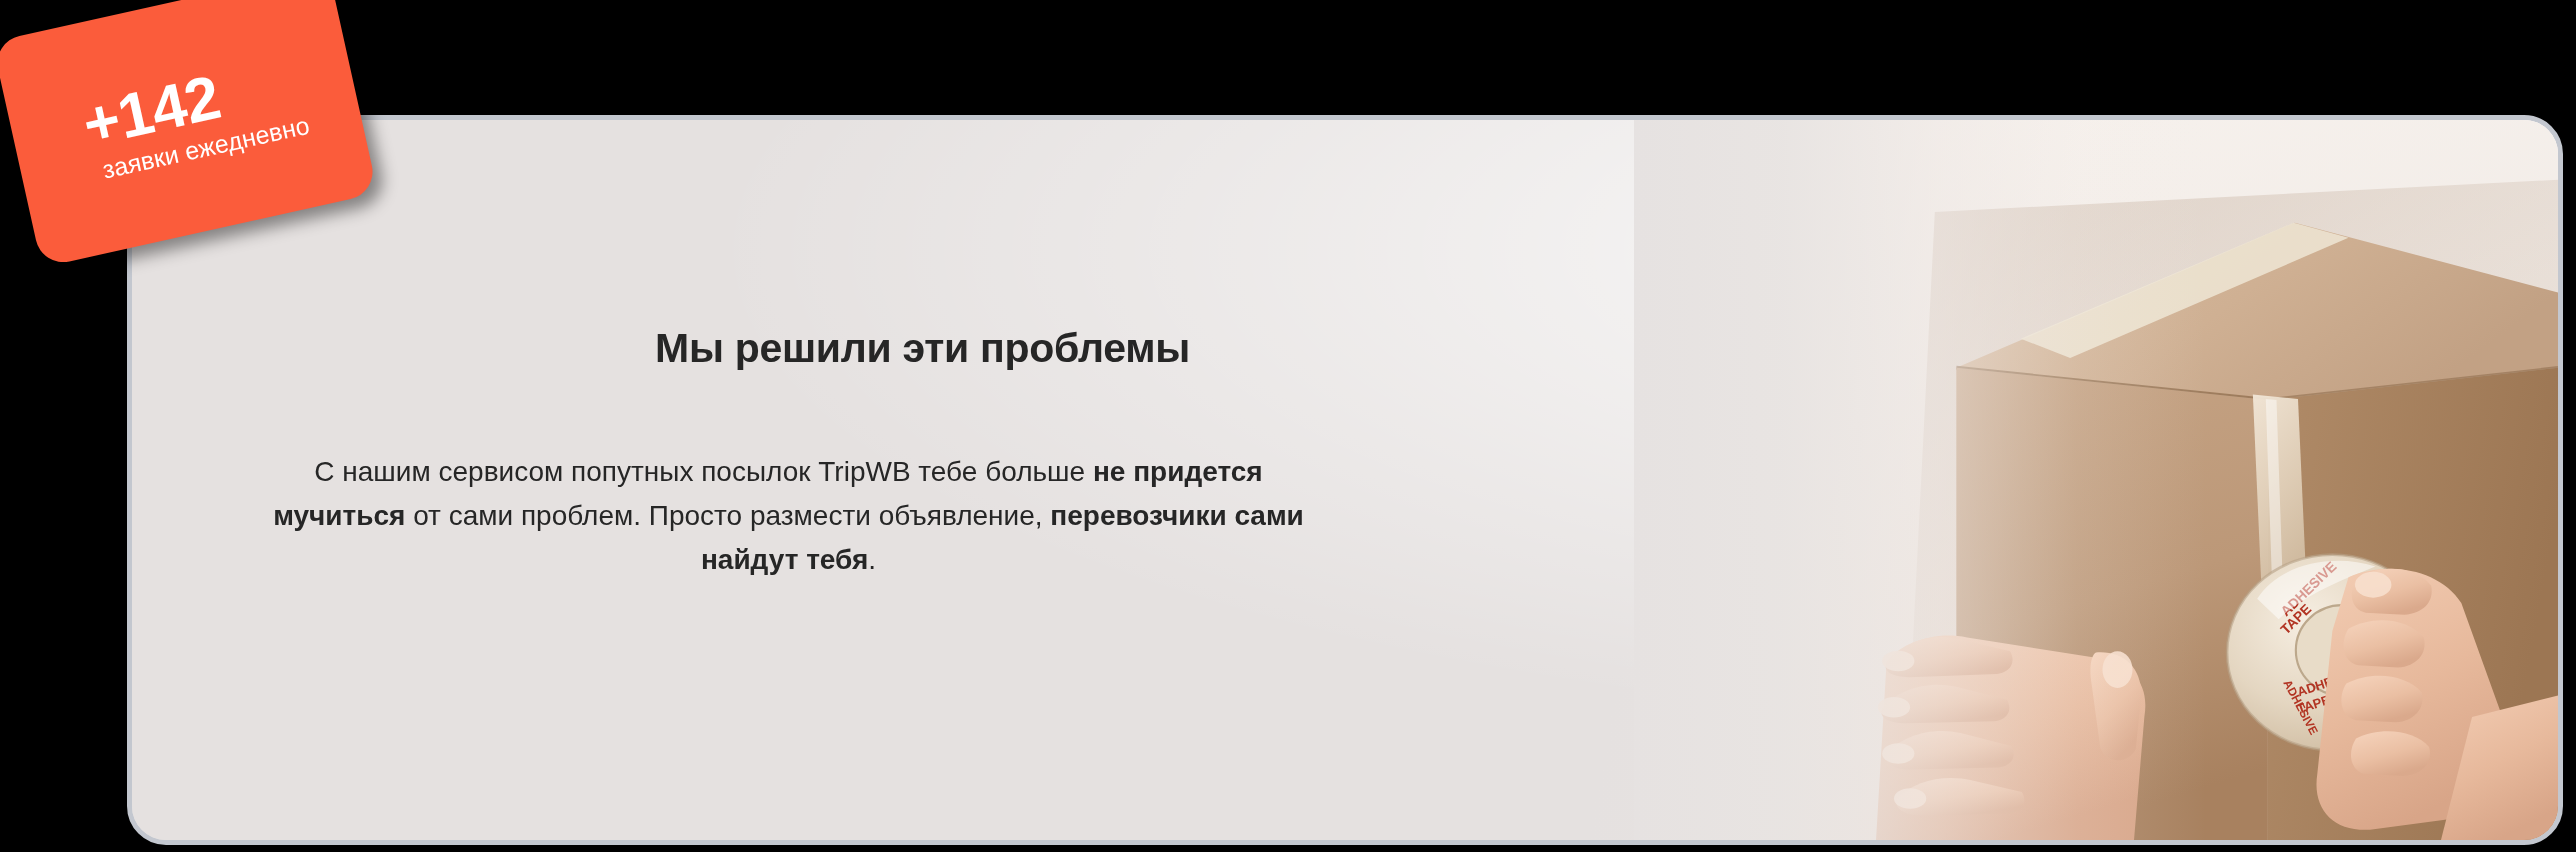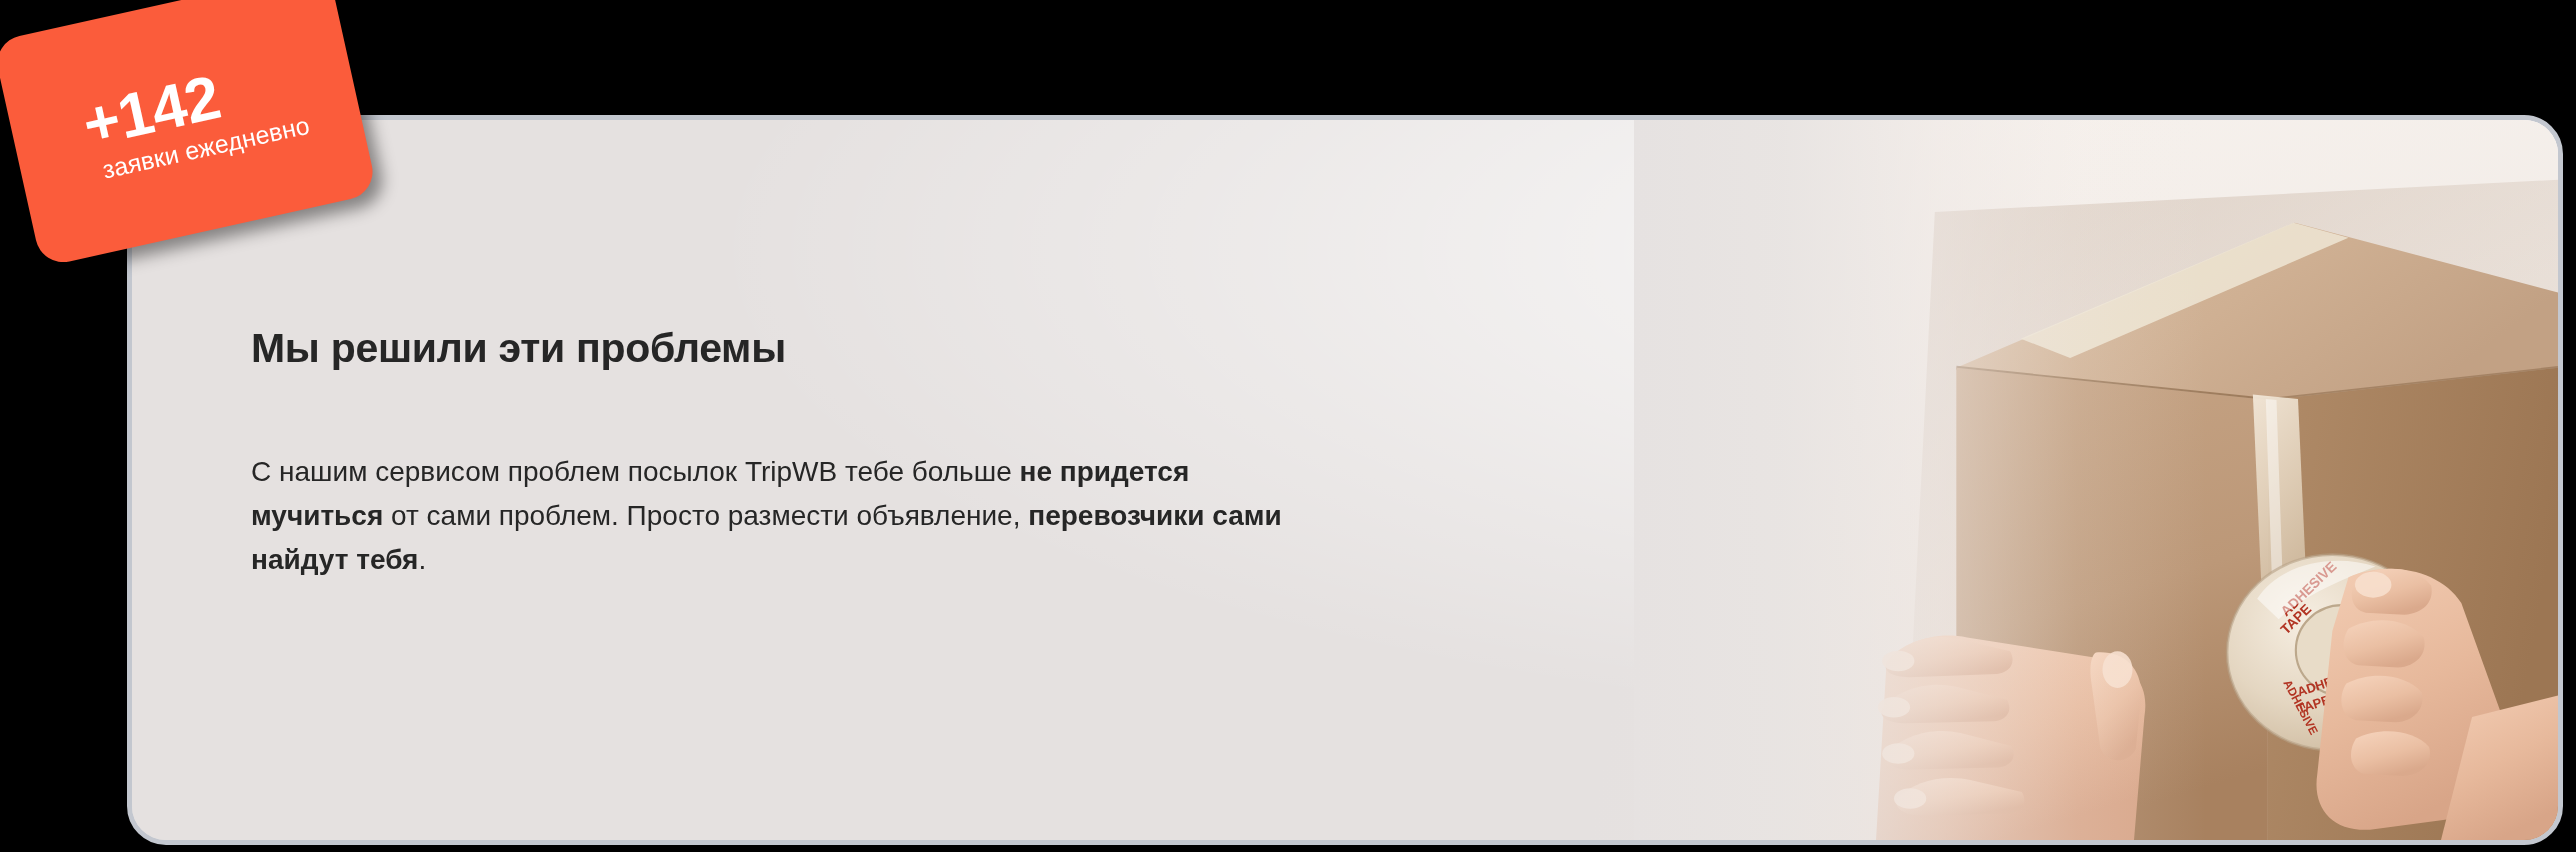--- a/index.html
+++ b/index.html
@@ -24,20 +24,21 @@
     left: 127px;
     top: 115px;
     width: 2436px;
     height: 730px;
     border-radius: 39px;
     background: #E5E1E0;
     border: 5.9px solid #C3C7CF;
     box-sizing: border-box;
     overflow: hidden;
     box-shadow: 0 5.4px 18px rgba(0,0,0,0.18);
+    text-align: center;
   }
 
   
   .card-wash {
     position: absolute;
     inset: 0;
     background:
       radial-gradient(120% 130% at 86% 18%, rgba(255,255,255,0.85) 0%, rgba(255,255,255,0.0) 52%),
       linear-gradient(100deg, #E5E1E0 0%, #E5E1E0 62%, #EAE4E1 76%, #F1EAE6 88%, #F4EDE9 100%);
     pointer-events: none;
@@ -269,21 +270,21 @@
 
           <path d="M1560 1120 L1720 1080 L1720 1358 L1500 1358 Z" fill="url(#skinG)"></path>
         </g>
       </svg>
     </div>
 
     <div class="content">
       <h2 class="headline">Мы решили эти проблемы</h2>
 
       <p class="body-copy">
-        <span>С нашим сервисом проблем посылок TripWB тебе больше </span><b>не придется мучиться</b><span> от сами проблем. Просто размести объявление, </span><b>перевозчики сами найдут тебя</b><span>.</span>
+        <span>С нашим сервисом попутных посылок TripWB тебе больше </span><b>не придется мучиться</b><span> от сами проблем. Просто размести объявление, </span><b>перевозчики сами найдут тебя</b><span>.</span>
       </p>
     </div>
   </div>
 
   <div class="badge">
     <div class="badge-number">+142</div>
     <div class="badge-caption">заявки ежедневно</div>
   </div>
 
 </div>

